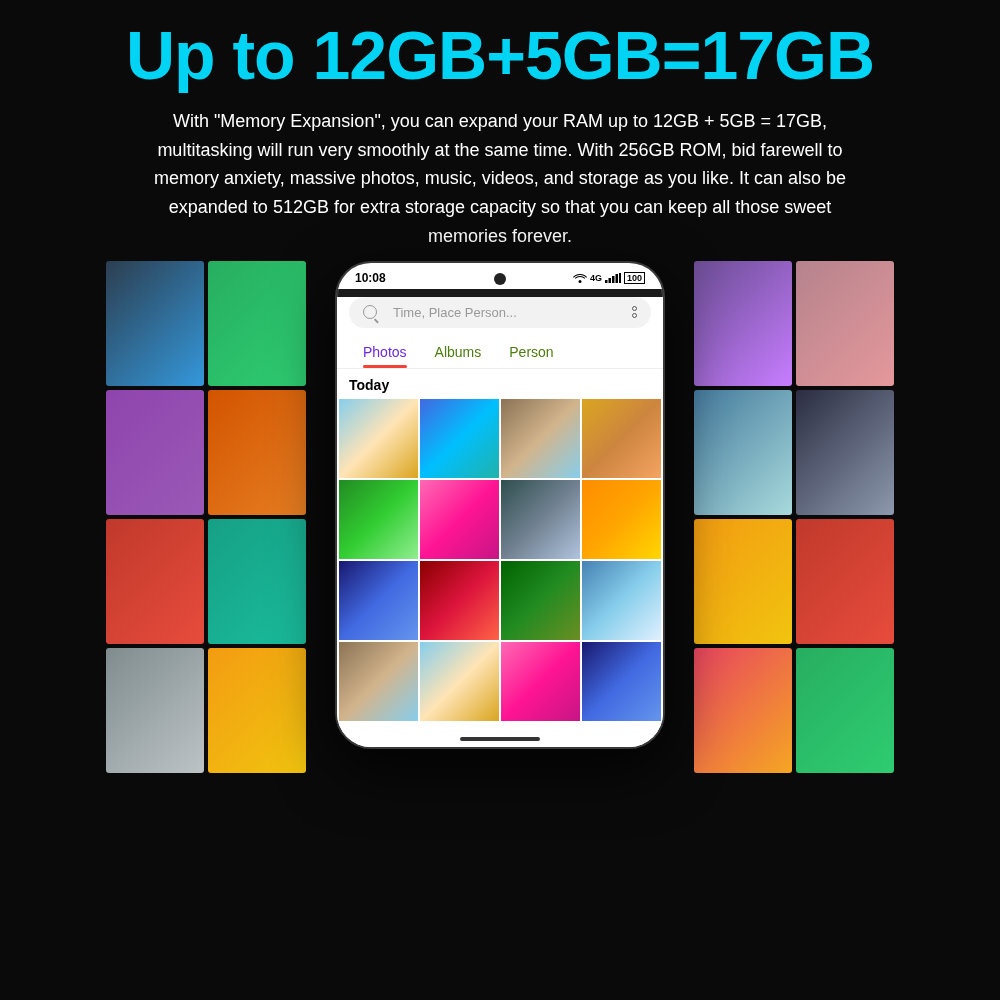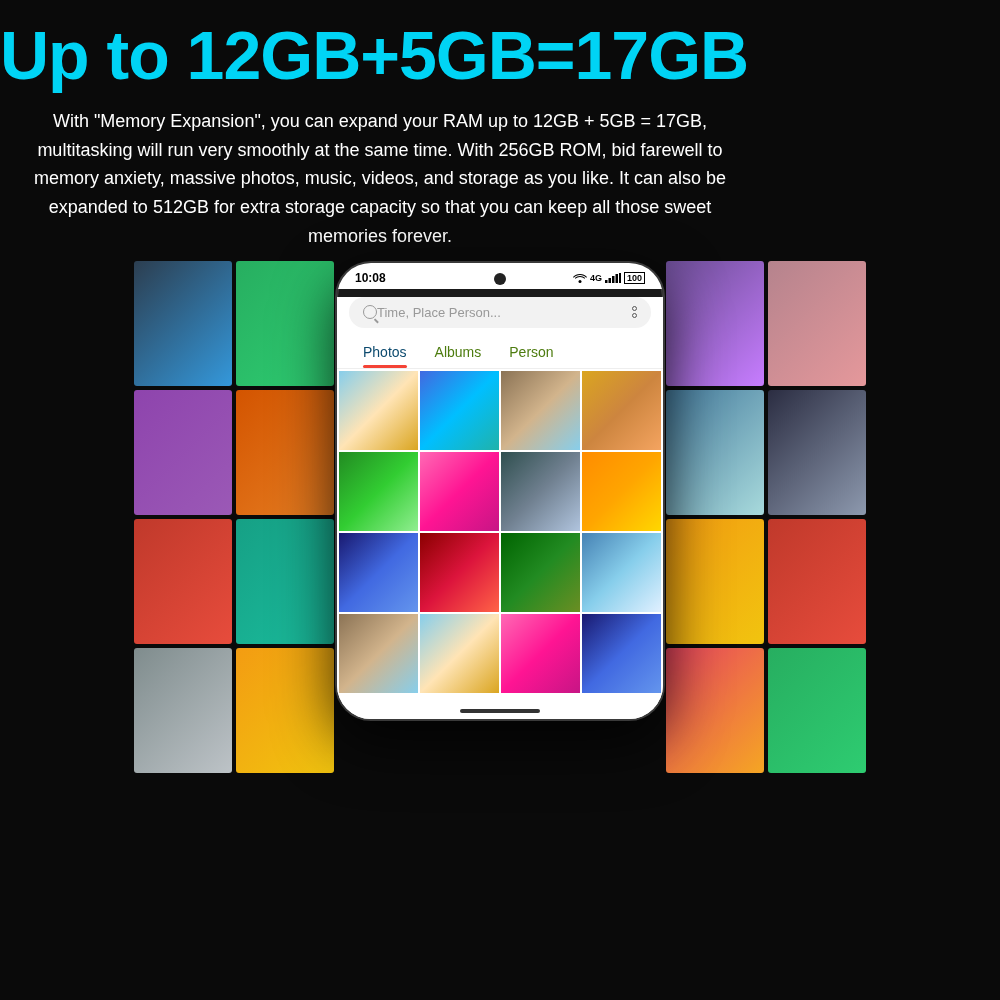--- a/index.html
+++ b/index.html
@@ -10,21 +10,21 @@
       overflow: hidden;
       font-family: Arial, sans-serif;
     }
 
     .page-wrapper {
       width: 1000px;
       height: 1000px;
       position: relative;
       display: flex;
       flex-direction: column;
-      align-items: flex-start;
+      align-items: center;
     }
 
     
     .headline {
       margin-top: 18px;
       text-align: center;
       font-size: 68px;
       font-weight: 900;
       color: #00d4f5;
       line-height: 1.1;
@@ -75,21 +75,21 @@
 
     .photo-cell {
       border-radius: 3px;
       overflow: hidden;
       background: #333;
     }
 
     
     .phone-wrapper {
       position: relative;
-      width: 332px;
+      width: 388px;
       flex-shrink: 0;
       display: flex;
       justify-content: center;
     }
 
     .phone-body {
       width: 330px;
       background: #1a1a1a;
       border-radius: 36px;
       border: 2.5px solid #3a3a3a;
@@ -135,21 +135,21 @@
     }
 
     
     .search-bar {
       background: #f2f2f2;
       border-radius: 22px;
       margin: 8px 12px;
       padding: 8px 14px;
       display: flex;
       align-items: center;
-      gap: 0;
+      gap: 16px;
     }
 
     .search-icon-circle {
       width: 14px;
       height: 14px;
       border: 1.5px solid #999;
       border-radius: 50%;
       position: relative;
       flex-shrink: 0;
     }
@@ -195,21 +195,21 @@
 
     .tab {
       padding: 8px 14px;
       font-size: 14px;
       color: #4d7c0f;
       position: relative;
       font-weight: 500;
     }
 
     .tab.active {
-      color: #0c4a6e;
+      color: #6d28d9;
     }
 
     .tab.active::after {
       content: '';
       position: absolute;
       bottom: 0;
       left: 14px;
       right: 14px;
       height: 2.5px;
       background: #f44336;
@@ -353,20 +353,21 @@
               <div class="dot-circle"></div>
             </div>
           </div>
 
           <div class="tabs">
             <div class="tab active">Photos</div>
             <div class="tab">Albums</div>
             <div class="tab">Person</div>
           </div>
 
+          <div class="today-label">Today</div>
 
           <div class="phone-photo-grid">
             <div class="phone-photo-cell c1"></div>
             <div class="phone-photo-cell c2"></div>
             <div class="phone-photo-cell c3"></div>
             <div class="phone-photo-cell c4"></div>
             <div class="phone-photo-cell c5"></div>
             <div class="phone-photo-cell c6"></div>
             <div class="phone-photo-cell c7"></div>
             <div class="phone-photo-cell c8"></div>

